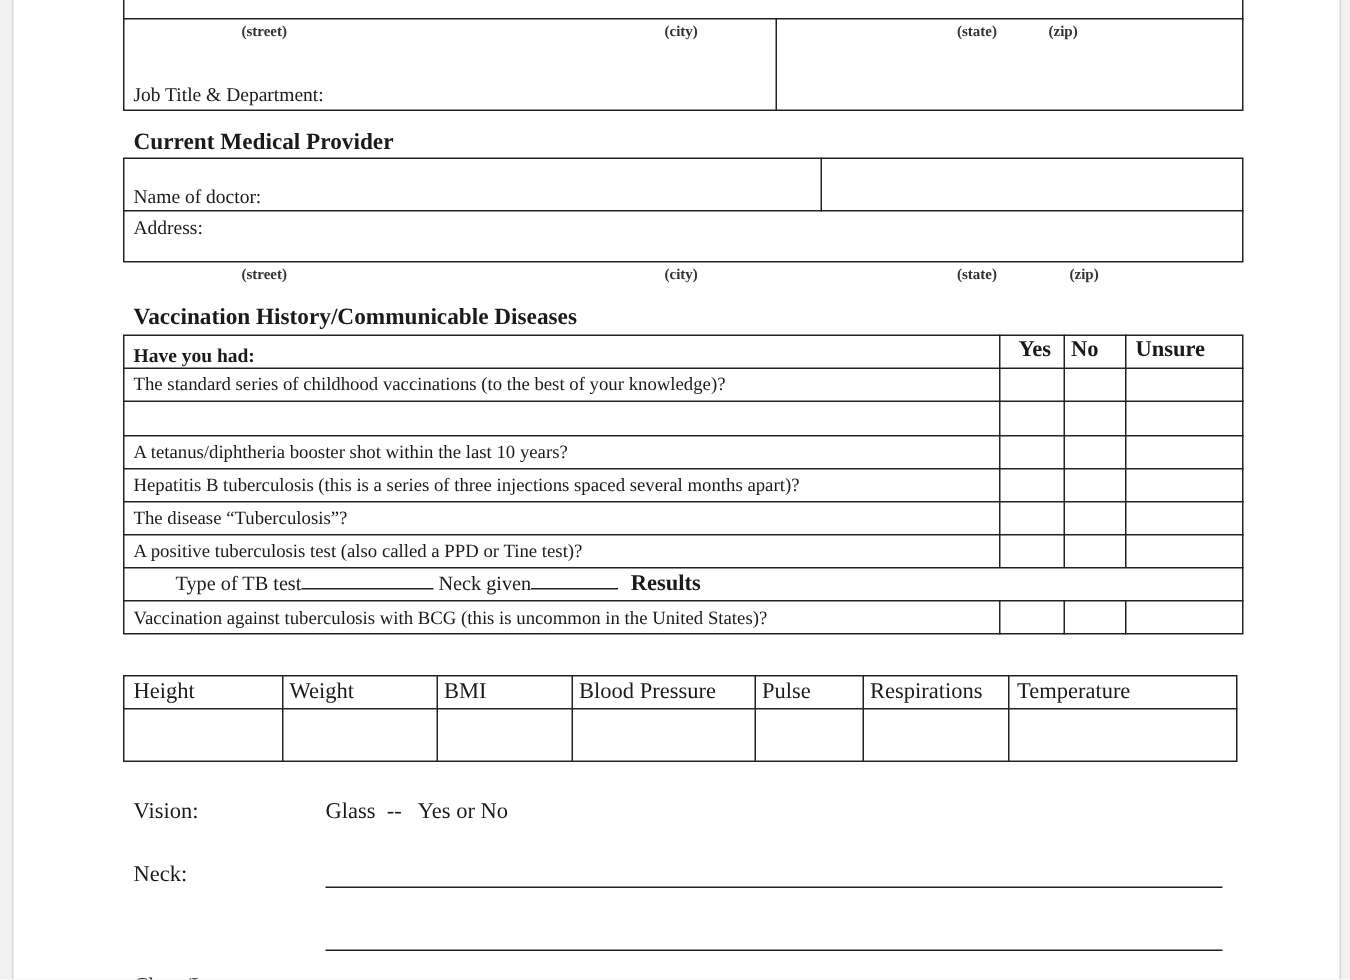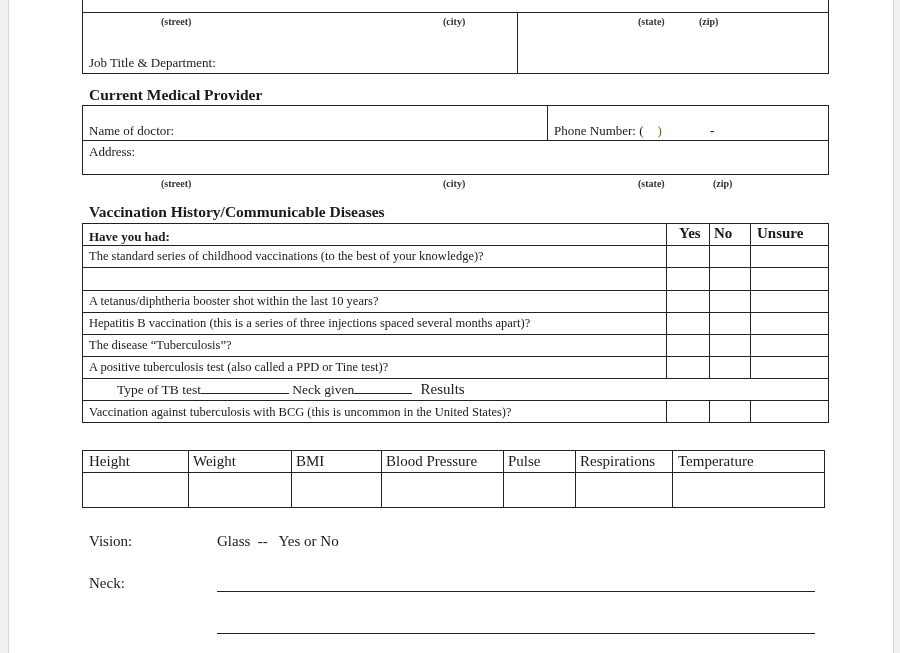--- a/index.html
+++ b/index.html
@@ -42,23 +42,20 @@
   <span class="abs small-label" style="left:434px; top:16px;">(city)</span>
   <span class="abs small-label" style="left:629px; top:16px;">(state)</span>
   <span class="abs small-label" style="left:690px; top:16px;">(zip)</span>
   <span class="abs field-label" style="left:80px; top:55px;">Job Title &amp; Department:</span>
 
   <span class="abs section-title" style="left:80px; top:86px;">Current Medical Provider</span>
   <div class="box" style="left:73px; top:105px; width:747px; height:70px;"></div>
   <div class="hline" style="left:73px; top:140px; width:747px;"></div>
   <div class="vline" style="left:538px; top:105px; height:36px;"></div>
   <span class="abs field-label" style="left:80px; top:123px;">Name of doctor:</span>
-  <span class="abs field-label" style="left:545px; top:123px; white-space:nowrap;">
-    <span>Phone Number: (</span><span style="display:inline-block; width:14px;"></span><span style="color:#7a5a2a;">)</span><span style="display:inline-block; width:48px;"></span><span style="font-weight:bold;">-</span>
-  </span>
   <span class="abs field-label" style="left:80px; top:144px;">Address:</span>
   <span class="abs small-label" style="left:152px; top:178px;">(street)</span>
   <span class="abs small-label" style="left:434px; top:178px;">(city)</span>
   <span class="abs small-label" style="left:629px; top:178px;">(state)</span>
   <span class="abs small-label" style="left:704px; top:178px;">(zip)</span>
 
   <span class="abs section-title" style="left:80px; top:203px;">Vaccination History/Communicable Diseases</span>
 
   <div class="box" style="left:73px; top:223px; width:747px; height:200px;"></div>
 
@@ -78,21 +75,21 @@
   <div class="vline" style="left:700px; top:400px; height:23px;"></div>
   <div class="vline" style="left:741px; top:400px; height:23px;"></div>
 
   <span class="abs q" style="left:80px; top:229px; font-weight:bold; font-size:13px;">Have you had:</span>
   <span class="abs colhead" style="left:670px; top:225px;">Yes</span>
   <span class="abs colhead" style="left:705px; top:225px;">No</span>
   <span class="abs colhead" style="left:748px; top:225px;">Unsure</span>
 
   <span class="abs q" style="left:80px; top:249px;">The standard series of childhood vaccinations (to the best of your knowledge)?</span>
   <span class="abs q" style="left:80px; top:294px;">A tetanus/diphtheria booster shot within the last 10 years?</span>
-  <span class="abs q" style="left:80px; top:316px;">Hepatitis B vaccination (this is a series of three injections spaced several months apart)?</span>
+  <span class="abs q" style="left:80px; top:316px;">Hepatitis B tuberculosis (this is a series of three injections spaced several months apart)?</span>
   <span class="abs q" style="left:80px; top:338px;text-align:right;">The disease “Tuberculosis”?</span>
   <span class="abs q" style="left:80px; top:360px;">A positive tuberculosis test (also called a PPD or Tine test)?</span>
 
   <div class="abs" style="left:658px; top:246px; width:42px; height:21px;"></div>
   <div class="abs" style="left:701px; top:246px; width:40px; height:21px;"></div>
   <div class="abs" style="left:742px; top:246px; width:78px; height:21px;"></div>
   <div class="abs" style="left:658px; top:268px; width:42px; height:22px;"></div>
   <div class="abs" style="left:701px; top:268px; width:40px; height:22px;"></div>
   <div class="abs" style="left:742px; top:268px; width:78px; height:22px;"></div>
   <div class="abs" style="left:658px; top:291px; width:42px; height:21px;"></div>
@@ -104,21 +101,21 @@
   <div class="abs" style="left:658px; top:335px; width:42px; height:21px;"></div>
   <div class="abs" style="left:701px; top:335px; width:40px; height:21px;"></div>
   <div class="abs" style="left:742px; top:335px; width:78px; height:21px;"></div>
   <div class="abs" style="left:658px; top:357px; width:42px; height:21px;"></div>
   <div class="abs" style="left:701px; top:357px; width:40px; height:21px;"></div>
   <div class="abs" style="left:742px; top:357px; width:78px; height:21px;"></div>
 
   <div class="abs" style="left:108px; top:381px; white-space:nowrap; font-size:13.5px;">
     <span>Type of TB test</span><span class="blank" style="width:88px;"></span>
     <span>Neck given</span><span class="blank" style="width:58px;"></span>
-    <span style="font-size:15px; margin-left:5px;">Results</span>
+    <span style="font-size:15px; margin-left:5px;font-weight:bold;">Results</span>
   </div>
 
   <span class="abs q" style="left:80px; top:405px;">Vaccination against tuberculosis with BCG (this is uncommon in the United States)?</span>
   <div class="abs" style="left:658px; top:401px; width:42px; height:21px;"></div>
   <div class="abs" style="left:701px; top:401px; width:40px; height:21px;"></div>
   <div class="abs" style="left:742px; top:401px; width:78px; height:21px;"></div>
 
   <div class="box" style="left:73px; top:450px; width:743px; height:58px;"></div>
   <div class="hline" style="left:73px; top:472px; width:743px;"></div>
   <div class="vline" style="left:179px; top:450px; height:58px;"></div>

